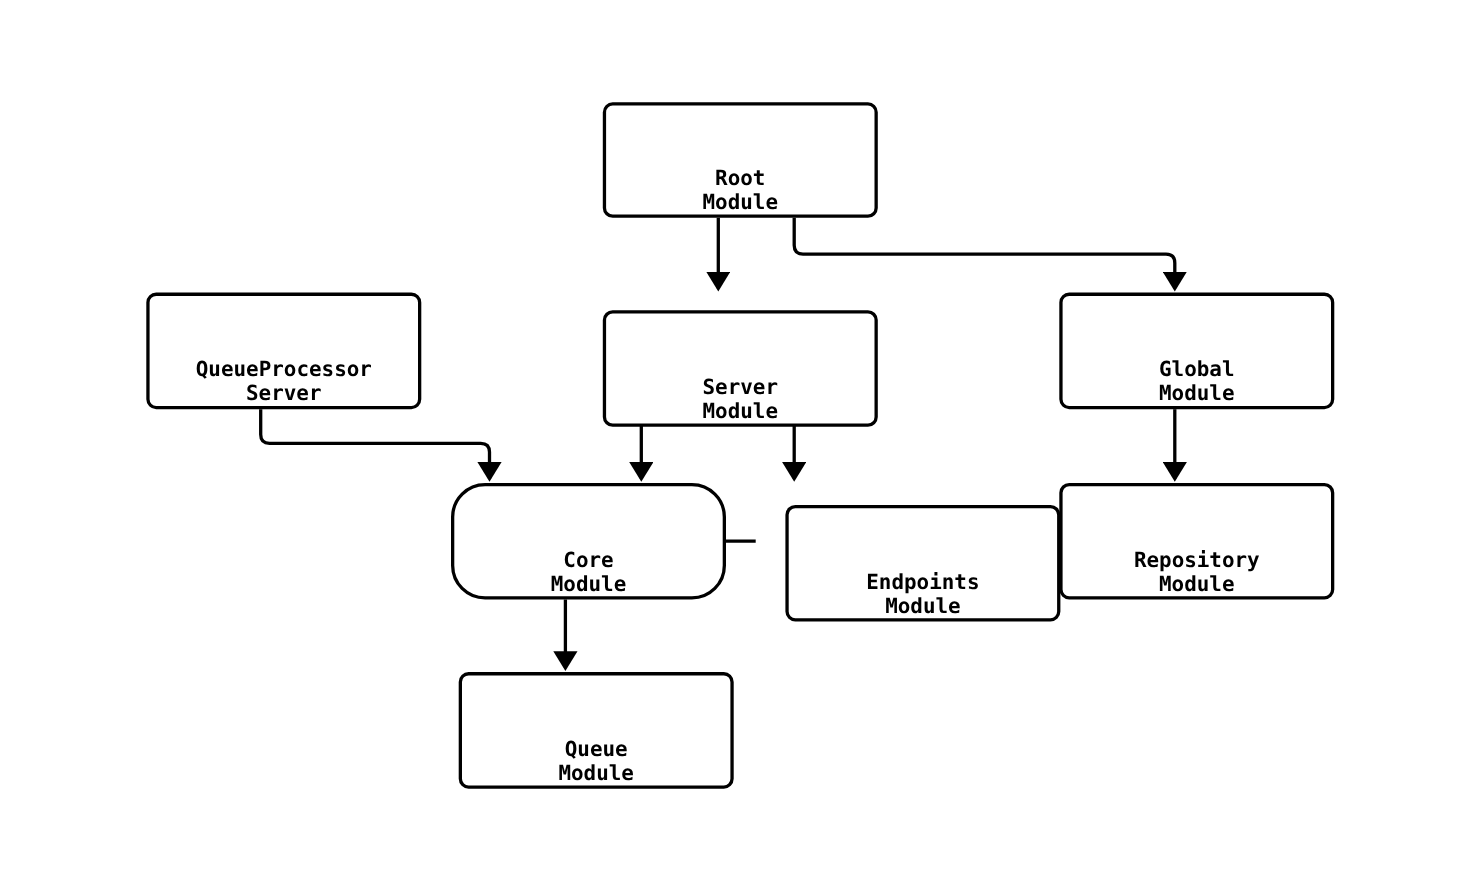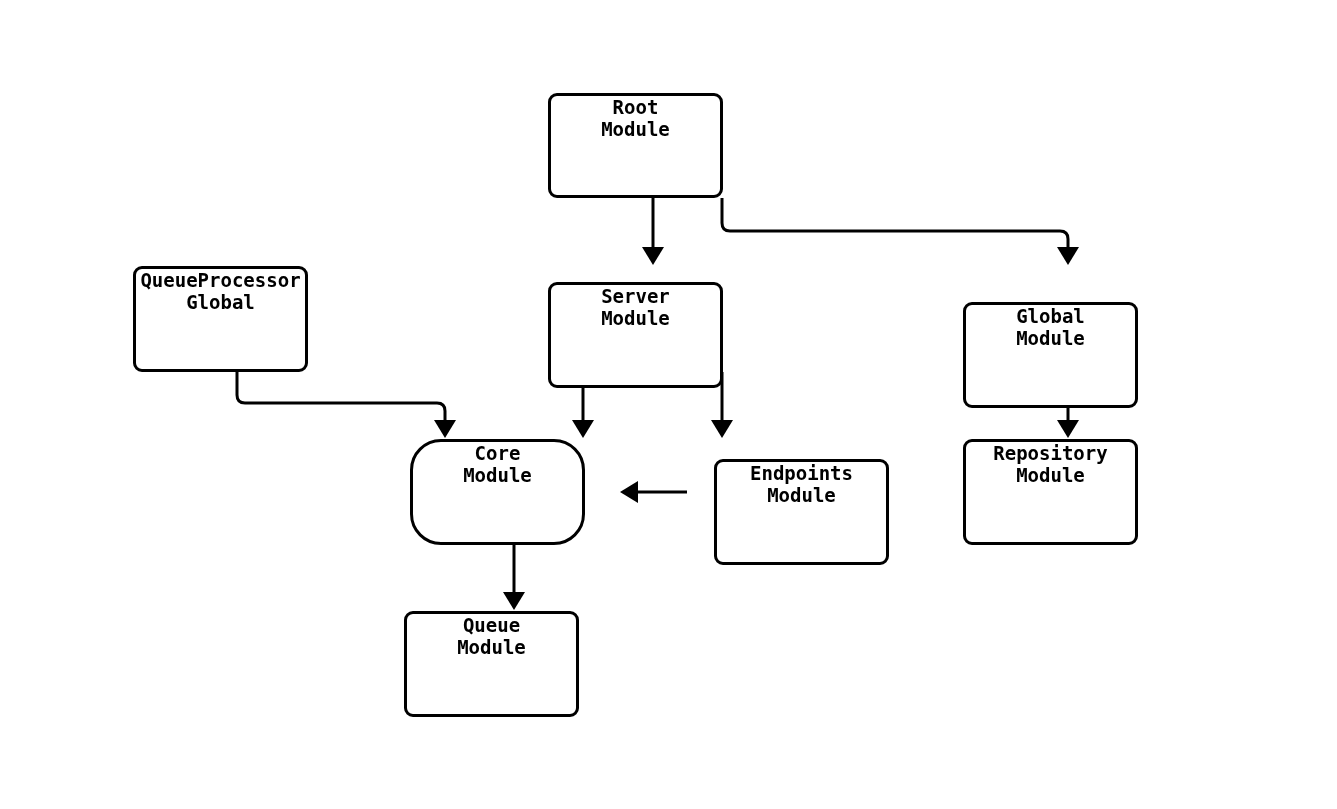--- a/index.html
+++ b/index.html
@@ -23,46 +23,46 @@
     height: 809px;
   }
   .edge {
     fill: none;
     stroke: #000000;
     stroke-width: 3;
   }
   .node {
     position: absolute;
     box-sizing: border-box;
-    width: 175px;
+    width: 250px;
     height: 106px;
     background: #ffffff;
     border: 3px solid #000000;
     border-radius: 9px;
     display: flex;
-    align-items: flex-start;
+    align-items: flex-end;
     justify-content: center;
   }
   .node-label {
     font-weight: bold;
     font-size: 19px;
     line-height: 22px;
     color: #000000;
     text-align: center;
     white-space: pre-line;
   }
   
   #node-root        { left: 548px;  top: 93px;  height: 105px; }
   #node-queueprocessor { left: 133px; top: 266px; }
   #node-server      { left: 548px;  top: 266px; margin-top: 16px; }
-  #node-global      { left: 963px;  top: 266px; margin-top: 36px; }
+  #node-global      { left: 963px;  top: 266px; }
   #node-core        { left: 410px;  top: 439px; border-radius: 31px; }
   #node-endpoints   { left: 714px;  top: 439px; margin-top: 20px; }
   #node-repository  { left: 963px;  top: 439px; }
-  #node-queue       { left: 404px;  top: 611px; }
+  #node-queue       { left: 417px;  top: 611px; }
 </style>
 </head>
 <body>
 
 <div id="canvas">
 
   <svg id="edges-layer" width="1337" height="809" viewBox="0 0 1337 809" xmlns="http://www.w3.org/2000/svg">
     <defs>
       <marker id="arrowhead" viewBox="0 0 18 22" markerWidth="18" markerHeight="22" refX="15" refY="11" orient="auto" markerUnits="userSpaceOnUse">
         <path d="M0,0 L18,11 L0,22 z" fill="#000000"></path>
@@ -78,21 +78,21 @@
     <path class="edge" d="M 514 545 L 514 607" marker-end="url(#arrowhead)"></path>
   </svg>
 
   <div id="node-root" class="node">
     <span class="node-label">Root
 Module</span>
   </div>
 
   <div id="node-queueprocessor" class="node">
     <span class="node-label">QueueProcessor
-Global</span>
+Server</span>
   </div>
 
   <div id="node-server" class="node">
     <span class="node-label">Server
 Module</span>
   </div>
 
   <div id="node-global" class="node">
     <span class="node-label">Global
 Module</span>

